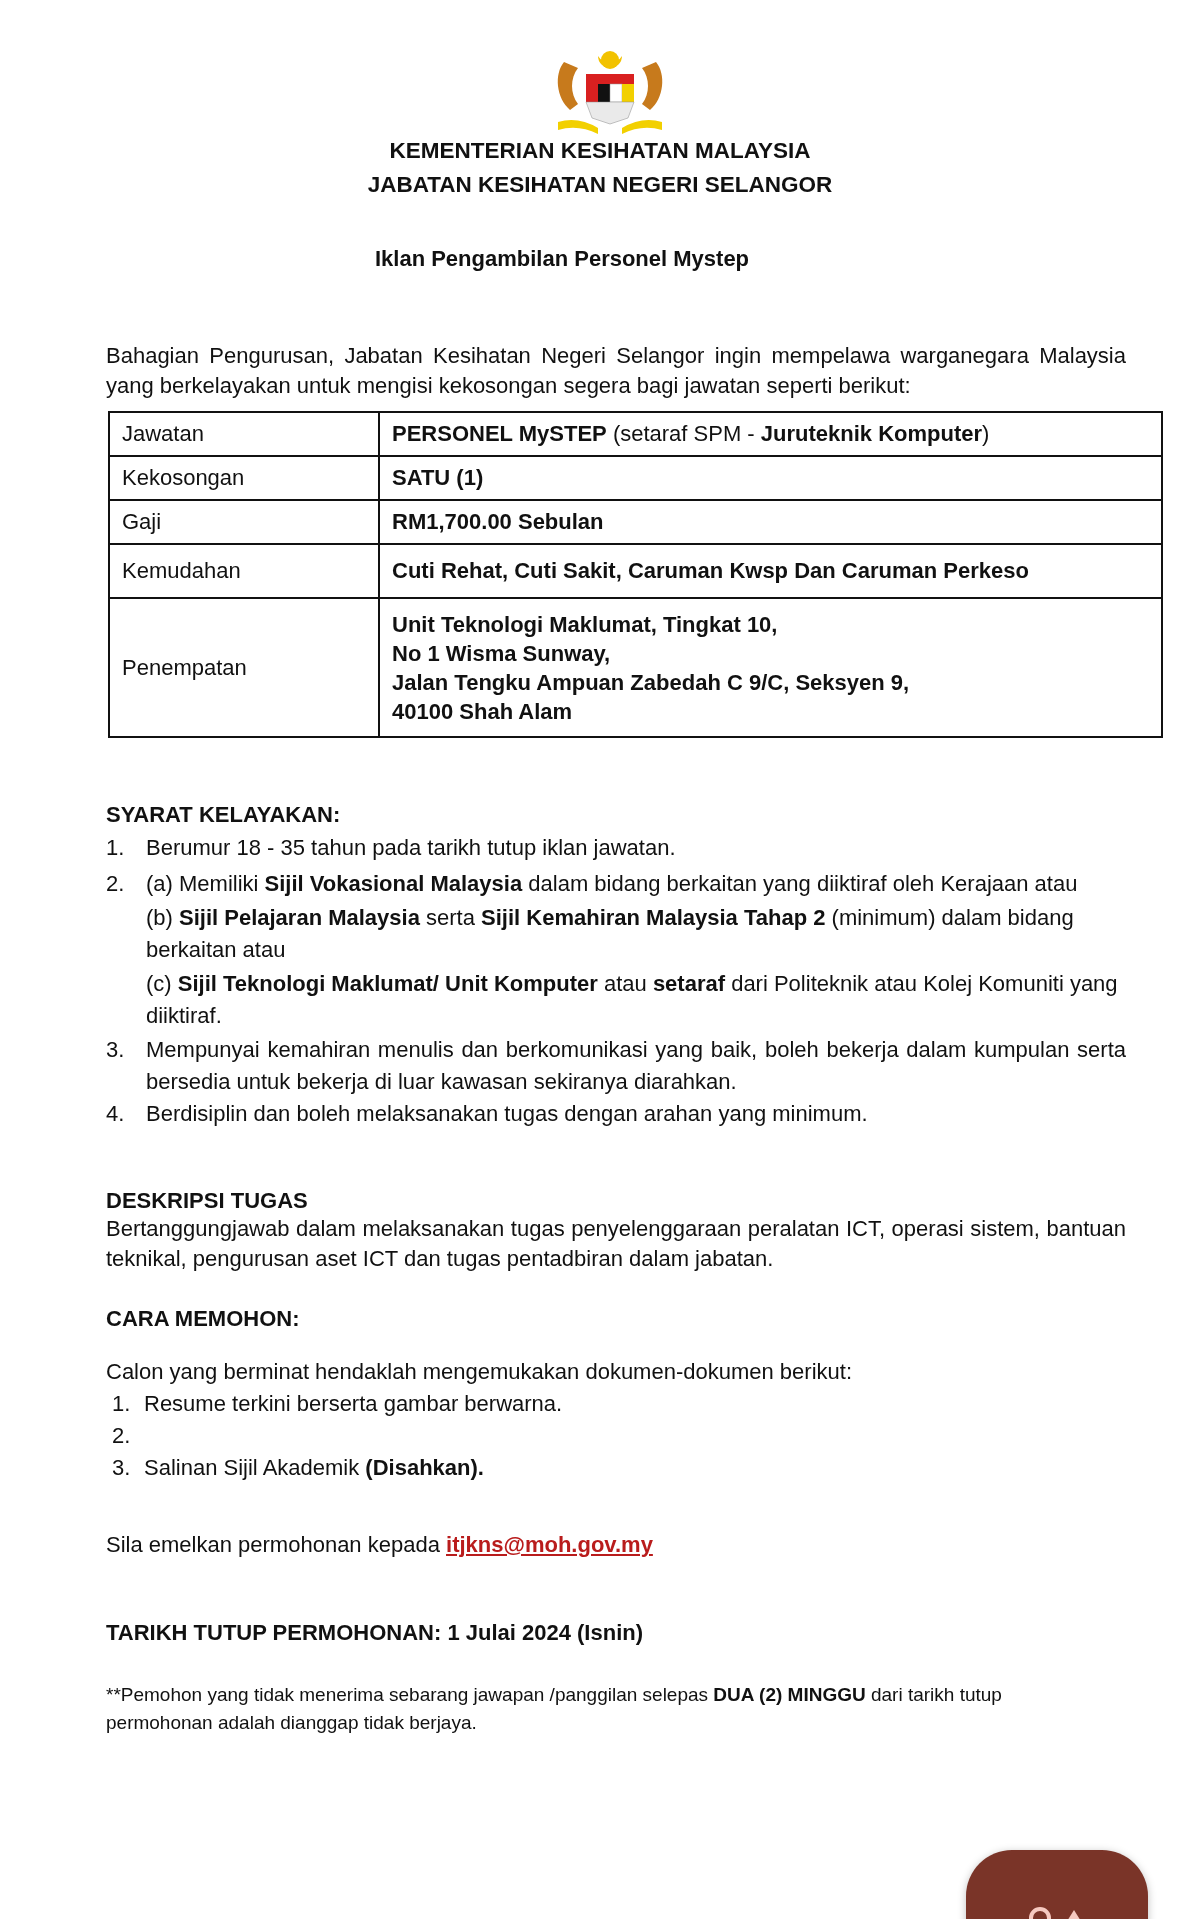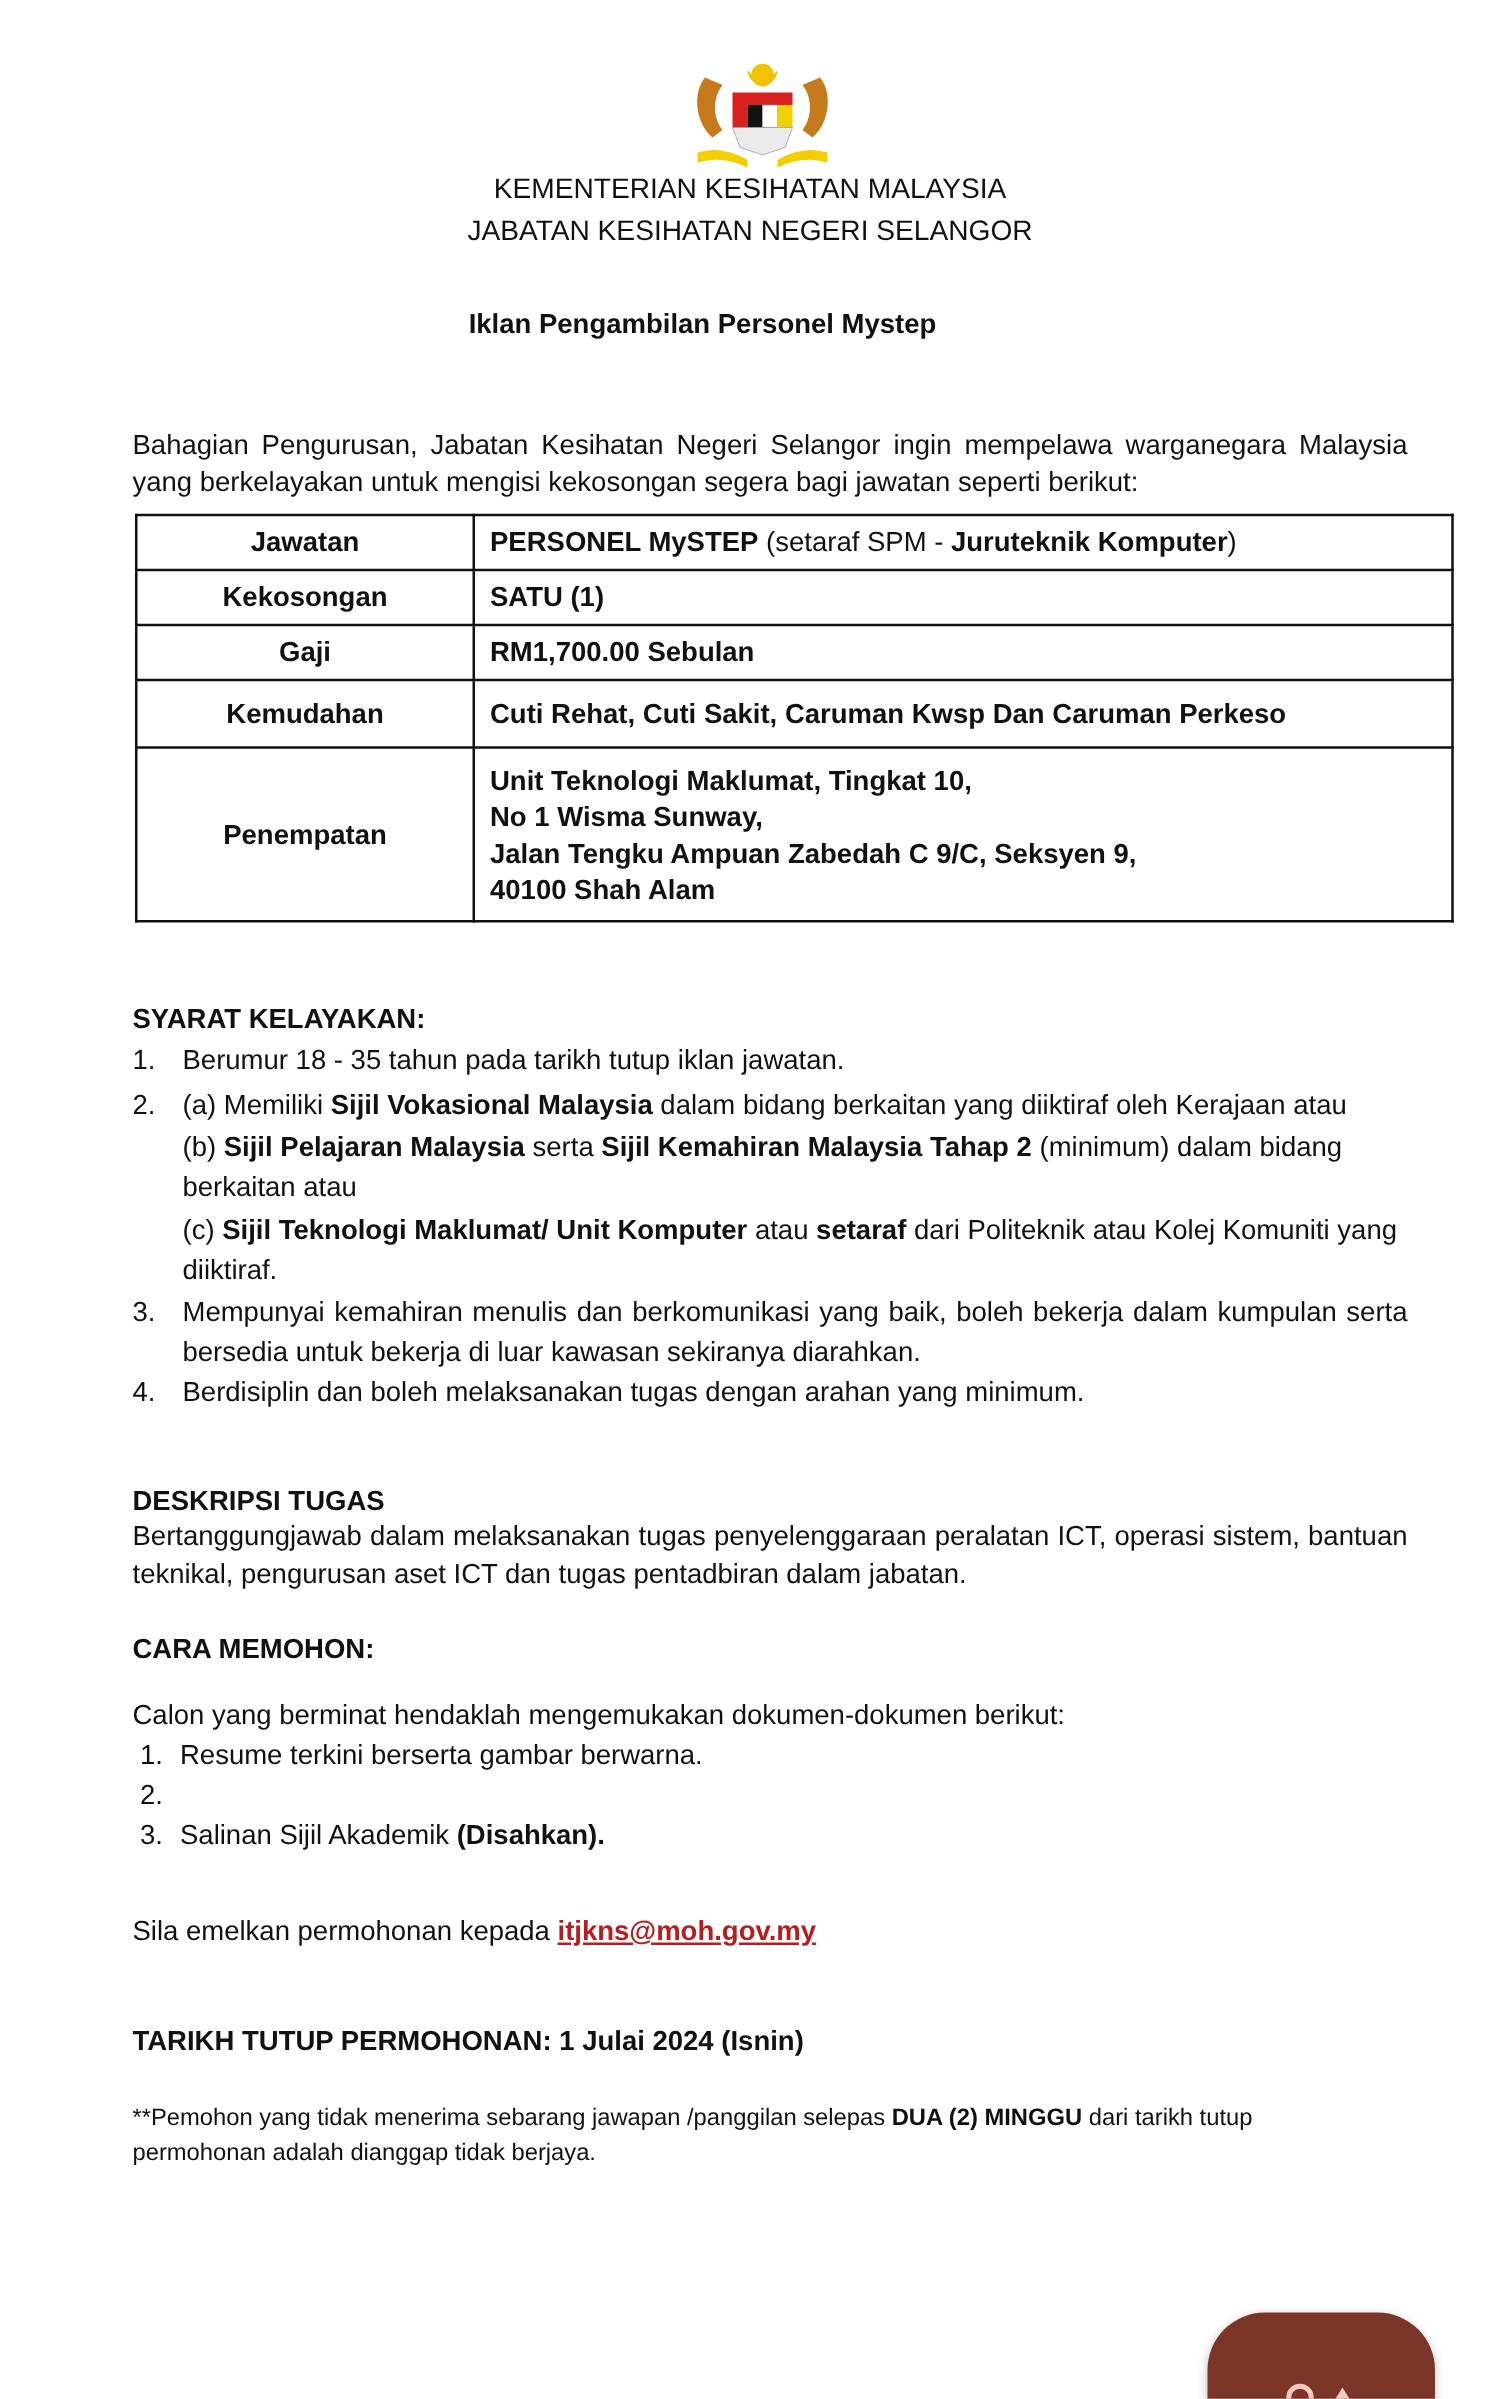--- a/index.html
+++ b/index.html
@@ -2,29 +2,29 @@
 <html><head>
 <meta charset="utf-8">
 <style>
   html, body { margin: 0; padding: 0; background: #ffffff; }
   body {
     width: 1200px; height: 1919px; position: relative; overflow: hidden;
     font-family: "Liberation Sans", sans-serif; color: #111;
   }
   .abs { position: absolute; }
   .crest { left: 548px; top: 44px; width: 124px; height: 92px; }
-  .hdr { left: 0; width: 1200px; text-align: center; font-weight: normal; font-size: 22.5px; }
+  .hdr { left: 0; width: 1200px; text-align: center; font-weight: bold; font-size: 22.5px; }
   .title { left: 0; width: 1124px; text-align: center; font-weight: bold; font-size: 22px; }
   .intro { left: 106px; width: 1020px; font-size: 22px; line-height: 30px; text-align: justify; }
   table.info {
     position: absolute; left: 108px; top: 411px; width: 1055px;
     border-collapse: collapse; font-size: 22px;
   }
   table.info td { border: 2.5px solid #111; padding: 0 12px; vertical-align: middle; }
-  table.info td.k { width: 244px; font-weight: bold; text-align: center; }
+  table.info td.k { width: 244px; font-weight: normal; }
   table.info td.v { font-weight: bold; }
   table.info tr.r { height: 44px; }
   table.info tr.r5 { height: 54px; }
   table.info tr.r6 { height: 139px; }
   .v .light { font-weight: normal; }
   .addr div { line-height: 29px; }
   .sec { left: 106px; width: 1020px; font-size: 22px; }
   .sec h3 { margin: 0; font-size: 22px; font-weight: bold; }
   .ol { font-size: 22px; line-height: 32px; }
   .li { display: flex; }

